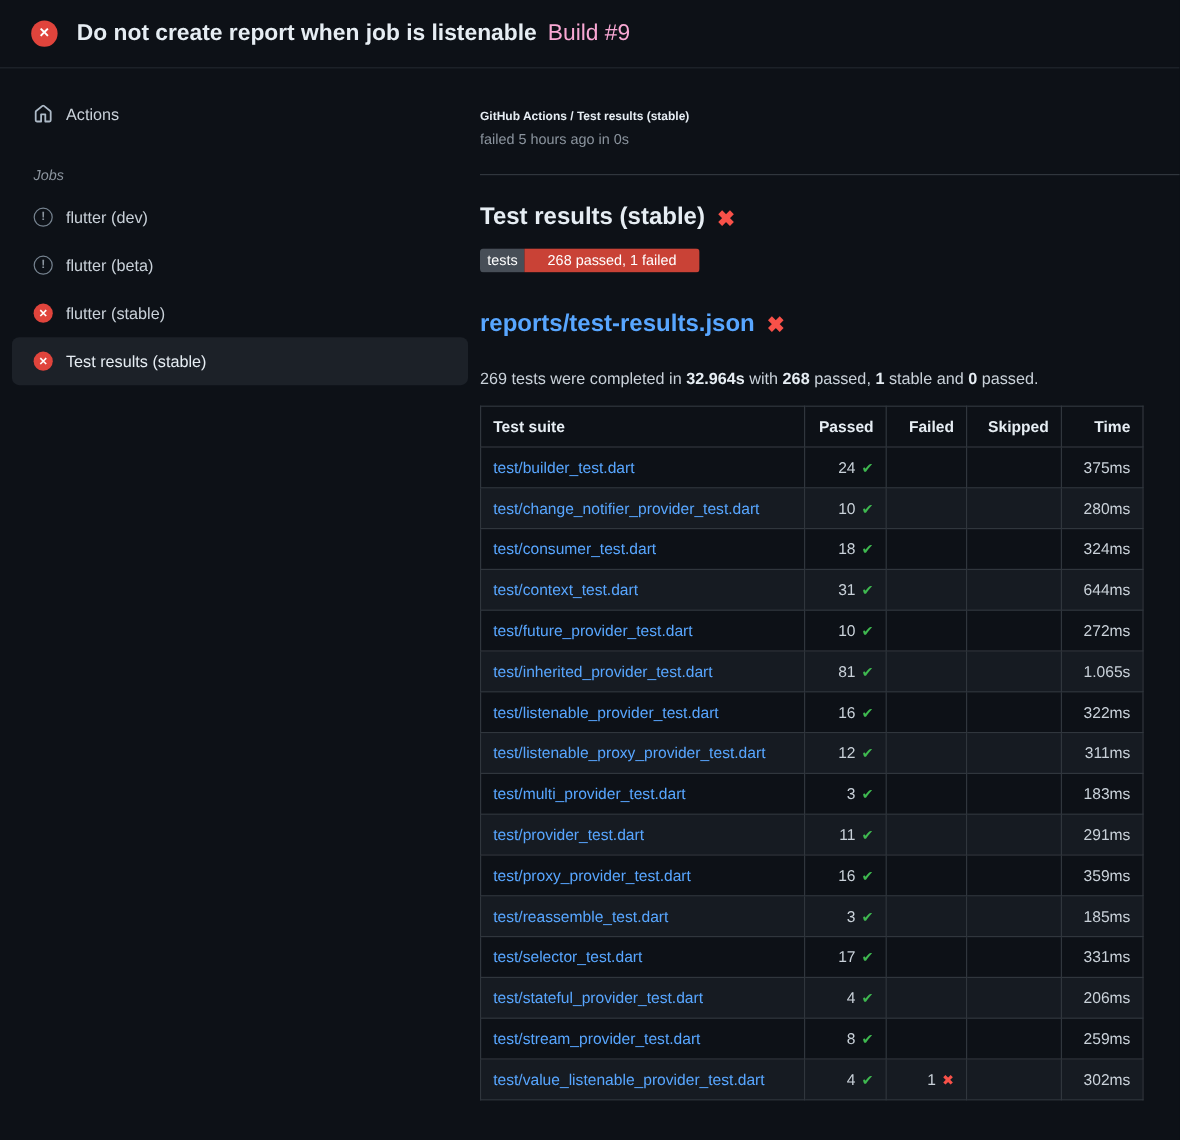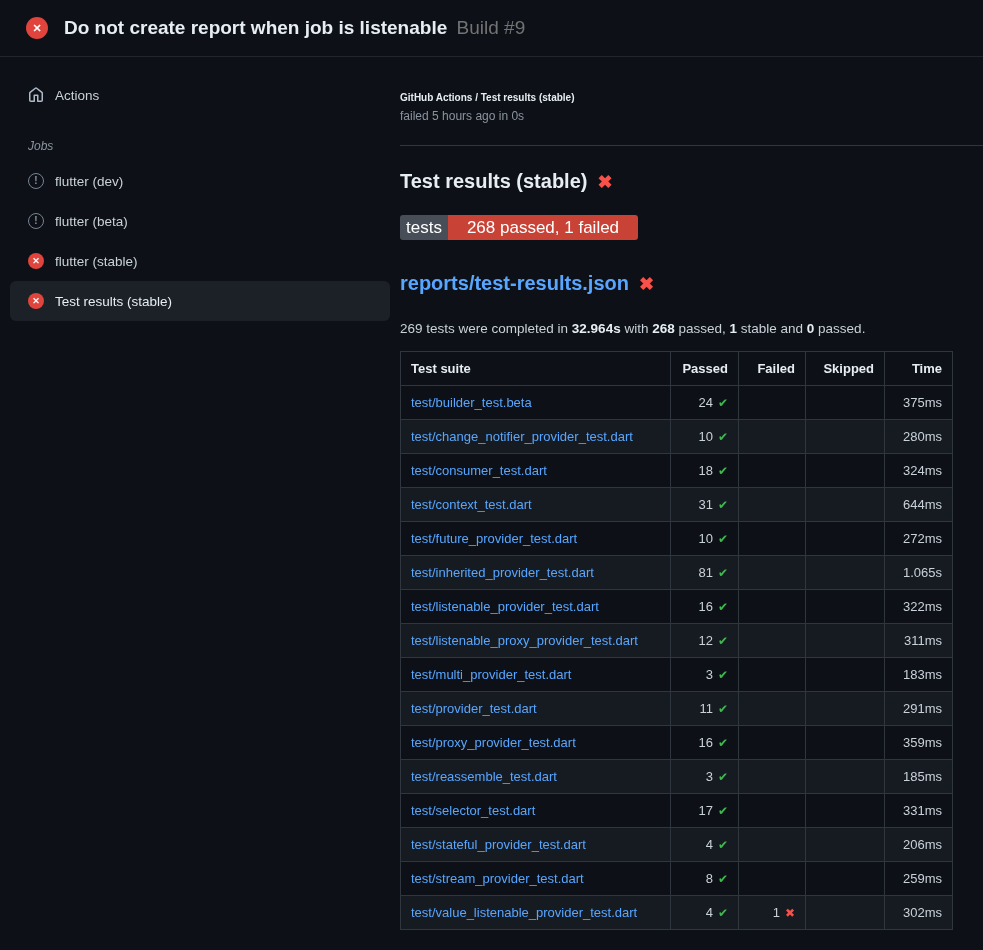--- a/index.html
+++ b/index.html
@@ -30,21 +30,21 @@
     line-height: 1;
   }
   .circle-icon.big { width: 22px; height: 22px; font-size: 11px; }
   .circle-icon.sm  { width: 16px; height: 16px; font-size: 9px; }
   .circle-icon.fail { background: #e0443c; color: #fff; font-weight: 700; }
   .circle-icon.neutral {
     border: 1px solid #768390; color: #8b949e;
     font-weight: 700; font-size: 10px; background: transparent;
   }
   .title { font-size: 19px; font-weight: 700; color: #e6edf3; }
-  .title .build { color: #737373; font-weight: 400; margin-left: 4px; }
+  .title .build { color: #f9a8d4; font-weight: 400; margin-left: 4px; }
 
   
   .layout { display: flex; height: calc(100% - 57px); }
 
   
   .sidebar { width: 400px; flex: none; padding-top: 18px; }
   .side-item {
     display: flex;
     align-items: center;
     gap: 11px;
@@ -72,22 +72,22 @@
     font-weight: 700;
     color: #e6edf3;
     display: flex;
     align-items: center;
     gap: 10px;
   }
   .x-mark { color: #f85149; font-size: 18px; font-weight: 700; line-height: 1; }
 
   .badge {
     display: inline-flex;
-    margin-top: 22px;
-    font-size: 17px;
+    margin-top: 14px;
+    font-size: 12px;
     border-radius: 3px;
     overflow: hidden;
     line-height: 1;
   }
   .badge-label { background: #474e57; color: #fff; padding: 4px 6px; }
   .badge-value { background: #c94236; color: #fff; padding: 4px 19px; }
 
   .report-title {
     margin-top: 32px;
     font-size: 20px;
@@ -198,21 +198,21 @@
           <tr id="table-head">
             <th>Test suite</th>
             <th class="num">Passed</th>
             <th class="num">Failed</th>
             <th class="num">Skipped</th>
             <th class="num">Time</th>
           </tr>
         </thead>
       <tbody id="table-body">
           <tr>
-            <td><a class="suite">test/builder_test.beta</a></td>
+            <td><a class="suite">test/builder_test.dart</a></td>
             <td class="num"><span>24</span><span class="check">✔</span></td>
             <td class="num"></td>
             <td class="num"></td>
             <td class="num">375ms</td>
           </tr>
           <tr>
             <td><a class="suite">test/change_notifier_provider_test.dart</a></td>
             <td class="num"><span>10</span><span class="check">✔</span></td>
             <td class="num"></td>
             <td class="num"></td>

